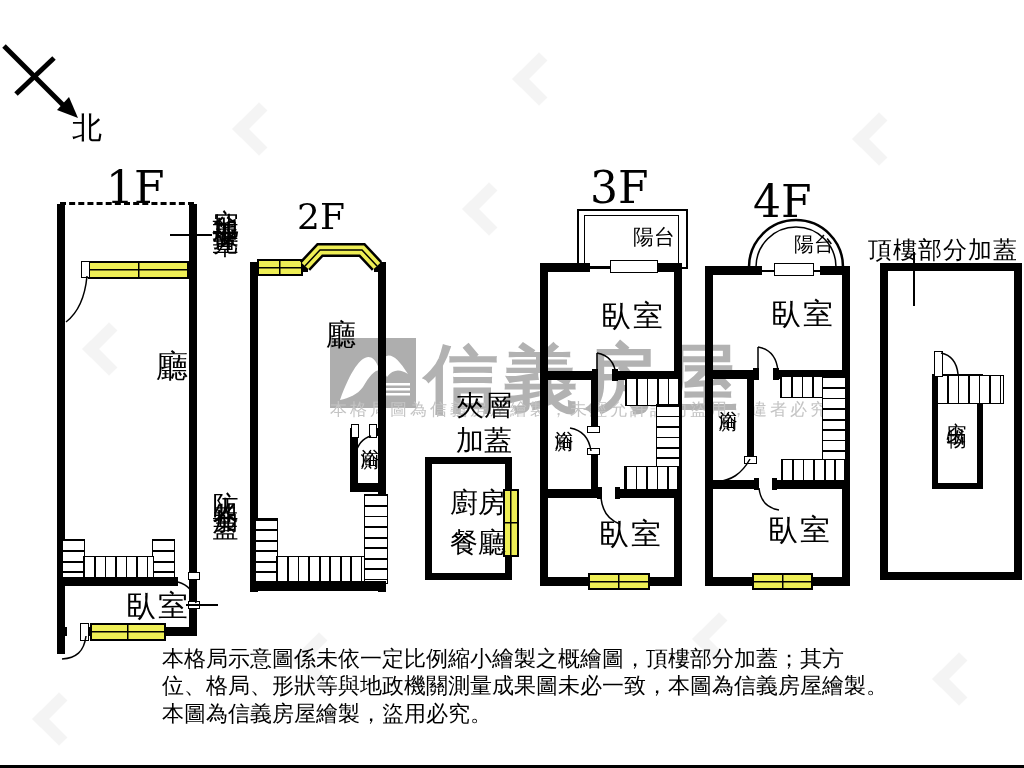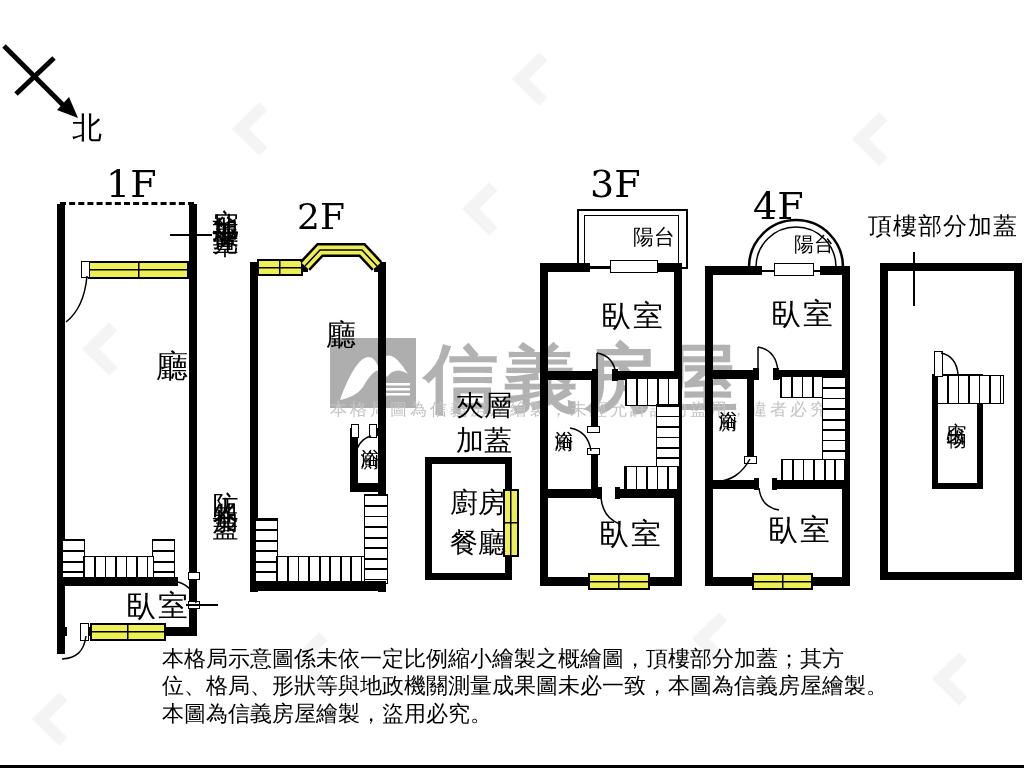--- a/index.html
+++ b/index.html
@@ -15,21 +15,21 @@
   .thin{position:absolute;border:2px solid #000;background:transparent;}
   .lines-v{position:absolute;border:1.5px solid #000;background-color:#fff;
        background-image:repeating-linear-gradient(90deg,#000 0 1.5px,transparent 1.5px 10.5px);}
   .lines-h{position:absolute;border:1.5px solid #000;background-color:#fff;
        background-image:repeating-linear-gradient(180deg,#000 0 1.5px,transparent 1.5px 10.5px);}
   .wjamb{position:absolute;background:#fff;border:1.5px solid #000;}
   .djamb{position:absolute;background:#000;}
   .lbl{position:absolute;white-space:nowrap;}
   .ctr{text-align:right;white-space:nowrap;}
   .vtext{writing-mode:vertical-rl;text-orientation:upright;}
-  .floorlbl{font-size:38px;font-family:"DejaVu Serif","Liberation Serif",serif;}
+  .floorlbl{font-size:44px;font-family:"DejaVu Serif","Liberation Serif",serif;}
   .room-lg{font-size:30px;letter-spacing:2px;}
   .room-sm{font-size:19px;}
   .dashedline{position:absolute;border-top:3px dashed #000;}
   .wm-brand{position:absolute;font-size:74px;font-weight:bold;color:#b2b2b2;letter-spacing:6px;white-space:nowrap;}
   .wm-notice{position:absolute;font-size:17px;color:#c4c4c4;letter-spacing:3px;white-space:nowrap;}
   .disc{position:absolute;font-size:22px;line-height:27.5px;color:#000;white-space:nowrap;}
   .bgm{position:absolute;width:26px;height:26px;border-left:12px solid #000;border-bottom:12px solid #000;
        transform:rotate(45deg);opacity:0.04;}
   svg{position:absolute;left:0;top:0;}
 </style>
@@ -135,21 +135,21 @@
 <div class="lines-h" style="left:656px;top:404px;width:22px;height:70px;"></div>
 <div class="lines-v" style="left:624px;top:466px;width:54px;height:25px;"></div>
 <div class="wall" style="left:540px;top:489px;width:60px;height:9px;"></div>
 <div class="wall" style="left:619px;top:489px;width:63px;height:9px;"></div>
 <div class="djamb" style="left:597px;top:487px;width:5px;height:12px;"></div>
 <div class="djamb" style="left:615px;top:487px;width:5px;height:12px;"></div>
 <div class="lbl room-lg ctr" style="left:553px;top:514px;width:110px;">臥室</div>
 <div class="wall" style="left:540px;top:577px;width:142px;height:9px;"></div>
 <div class="win" style="left:588px;top:573px;width:58px;height:13px;"></div>
 
-<div class="lbl floorlbl" style="left:753px;top:184px;">4F</div>
+<div class="lbl floorlbl" style="left:753px;top:176px;">4F</div>
 <div class="lbl ctr" style="left:758px;top:231px;width:76px;font-size:20px;">陽台</div>
 <div class="wall" style="left:705px;top:266px;width:57px;height:9px;"></div>
 <div class="wall" style="left:820px;top:266px;width:30px;height:9px;"></div>
 <div class="wall" style="left:762px;top:270px;width:60px;height:2px;"></div>
 <div class="slider" style="left:774px;top:263px;width:38px;height:11px;"></div>
 <div class="wall" style="left:705px;top:266px;width:8px;height:320px;"></div>
 <div class="wall" style="left:842px;top:266px;width:8px;height:320px;"></div>
 <div class="lbl room-lg ctr" style="left:725px;top:294px;width:110px;">臥室</div>
 <div class="wall" style="left:705px;top:370px;width:53px;height:9px;"></div>
 <div class="wall" style="left:776px;top:370px;width:72px;height:9px;"></div>
@@ -162,21 +162,21 @@
 <div class="lines-h" style="left:822px;top:376px;width:22px;height:86px;"></div>
 <div class="lines-v" style="left:781px;top:459px;width:62px;height:23px;"></div>
 <div class="wall" style="left:705px;top:480px;width:52px;height:9px;"></div>
 <div class="wall" style="left:775px;top:480px;width:73px;height:9px;"></div>
 <div class="djamb" style="left:754px;top:478px;width:5px;height:12px;"></div>
 <div class="djamb" style="left:772px;top:478px;width:5px;height:12px;"></div>
 <div class="lbl room-lg ctr" style="left:722px;top:510px;width:110px;">臥室</div>
 <div class="wall" style="left:705px;top:577px;width:145px;height:9px;"></div>
 <div class="win" style="left:752px;top:573px;width:57px;height:13px;"></div>
 
-<div class="lbl" style="left:868px;top:210px;font-size:24px;letter-spacing:1px;">頂樓部分加蓋</div>
+<div class="lbl" style="left:868px;top:234px;font-size:24px;letter-spacing:1px;">頂樓部分加蓋</div>
 <div class="leader" style="left:913px;top:252px;width:2px;height:54px;"></div>
 <div class="abs" style="left:880px;top:263px;width:142px;height:317px;border:8px solid #000;box-sizing:border-box;"></div>
 <div class="abs" style="left:932px;top:374px;width:51px;height:115px;border:6px solid #000;box-sizing:border-box;background:#fff;"></div>
 <div class="lines-v" style="left:936px;top:375px;width:66px;height:27px;"></div>
 <div class="wjamb" style="left:934px;top:351px;width:7px;height:24px;"></div>
 <div class="lbl vtext" style="left:944px;top:406px;font-size:20px;letter-spacing:4px;">突出物</div>
 
 <svg width="1024" height="768" viewBox="0 0 1024 768" style="pointer-events:none;">
   <g>
     <line x1="4" y1="46" x2="66" y2="108" stroke="#000" stroke-width="5"></line>

